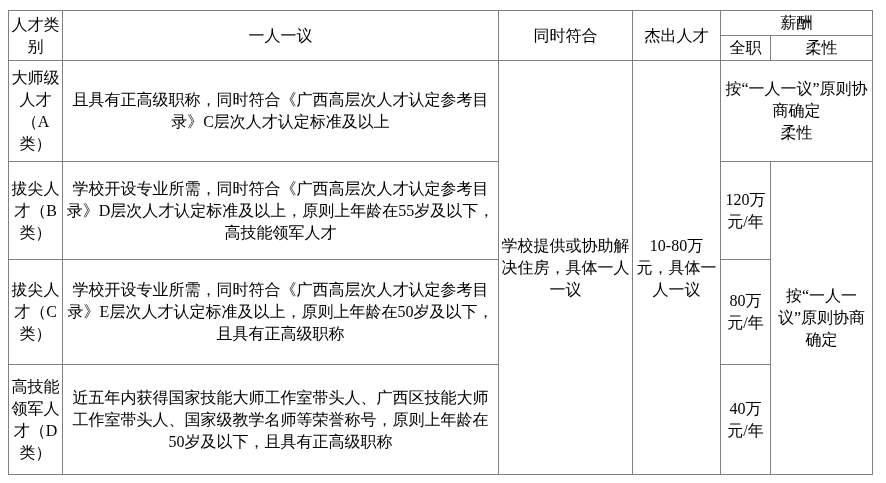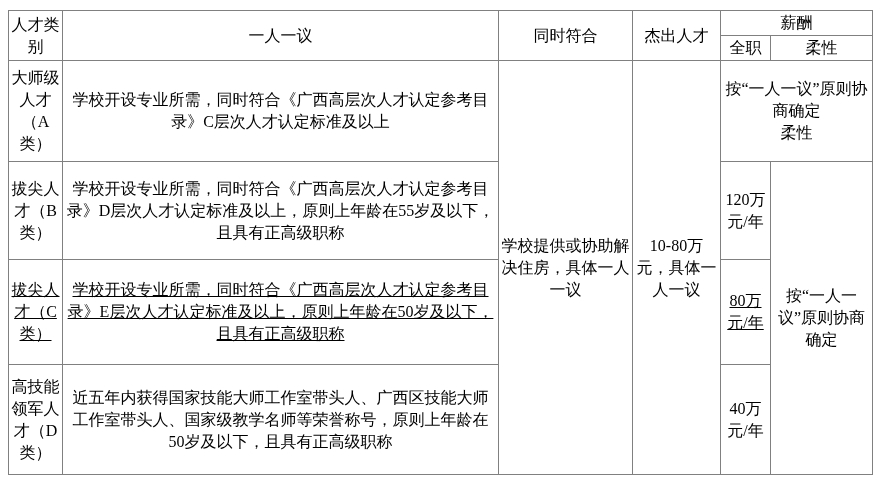--- a/index.html
+++ b/index.html
@@ -36,21 +36,21 @@
   col.c-category { width: 54px; }
   col.c-condition { width: 436px; }
   col.c-housing { width: 134px; }
   col.c-funds { width: 88px; }
   col.c-fulltime { width: 50px; }
   col.c-flexible { width: 102px; }
   tr.hdr-row { height: 23px; }
   tr.hdr-row td, tr.hdr-row th { line-height: 22px; }
   tr.row-a { height: 101px; }
   tr.row-b { height: 98px; }
-  tr.row-c { height: 105px; text-decoration: underline; }
+  tr.row-c { height: 105px; }
   tr.row-d { height: 110px; }
   .cell-line { display: block; }
 </style>
 </head>
 <body>
 
 <div class="page">
   <table class="talent-table">
     <colgroup>
       <col class="c-category">
@@ -68,32 +68,32 @@
         <td rowspan="2">杰出人才</td>
         <td colspan="2">薪酬</td>
       </tr>
       <tr class="hdr-row">
         <td>全职</td>
         <td>柔性</td>
       </tr>
 
       <tr class="row-a">
         <td>大师级人才（A类）</td>
-        <td>学校开设专业所需，同时符合《广西高层次人才认定参考目录》C层次人才认定标准及以上</td>
+        <td>且具有正高级职称，同时符合《广西高层次人才认定参考目录》C层次人才认定标准及以上</td>
         <td rowspan="4">学校提供或协助解决住房，具体一人一议</td>
         <td rowspan="4">10-80万元，具体一人一议</td>
         <td colspan="2">
           <span class="cell-line">按“一人一议”原则协商确定</span>
           <span class="cell-line">柔性</span>
         </td>
       </tr>
 
       <tr class="row-b">
         <td>拔尖人才（B类）</td>
-        <td>学校开设专业所需，同时符合《广西高层次人才认定参考目录》D层次人才认定标准及以上，原则上年龄在55岁及以下，且具有正高级职称</td>
+        <td>学校开设专业所需，同时符合《广西高层次人才认定参考目录》D层次人才认定标准及以上，原则上年龄在55岁及以下，高技能领军人才</td>
         <td>120万元/年</td>
         <td rowspan="3">按“一人一议”原则协商确定</td>
       </tr>
 
       <tr class="row-c">
         <td>拔尖人才（C类）</td>
         <td>学校开设专业所需，同时符合《广西高层次人才认定参考目录》E层次人才认定标准及以上，原则上年龄在50岁及以下，且具有正高级职称</td>
         <td>80万元/年</td>
       </tr>
 

